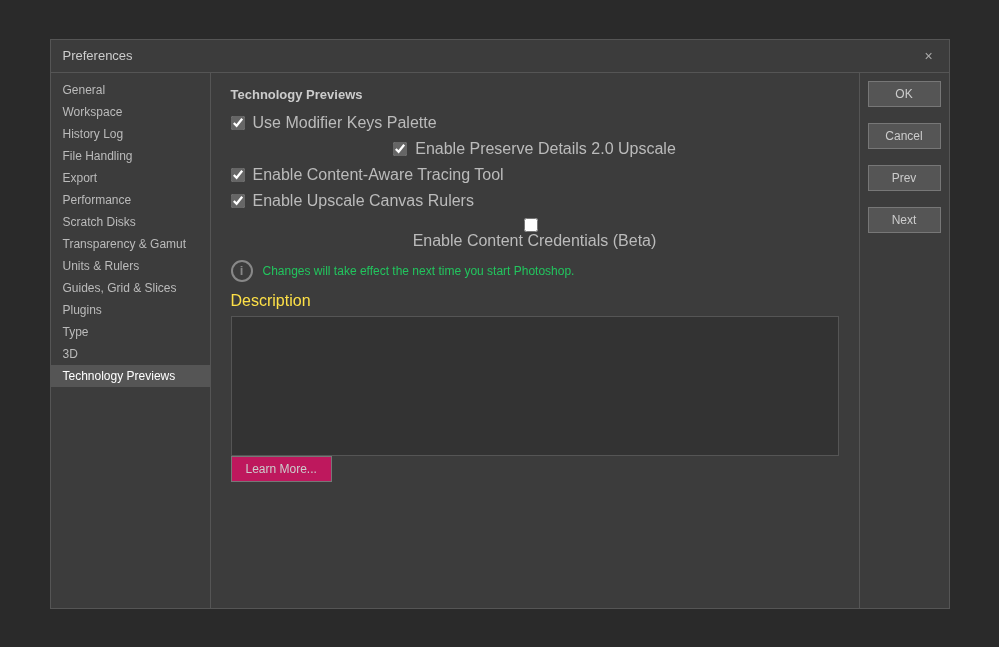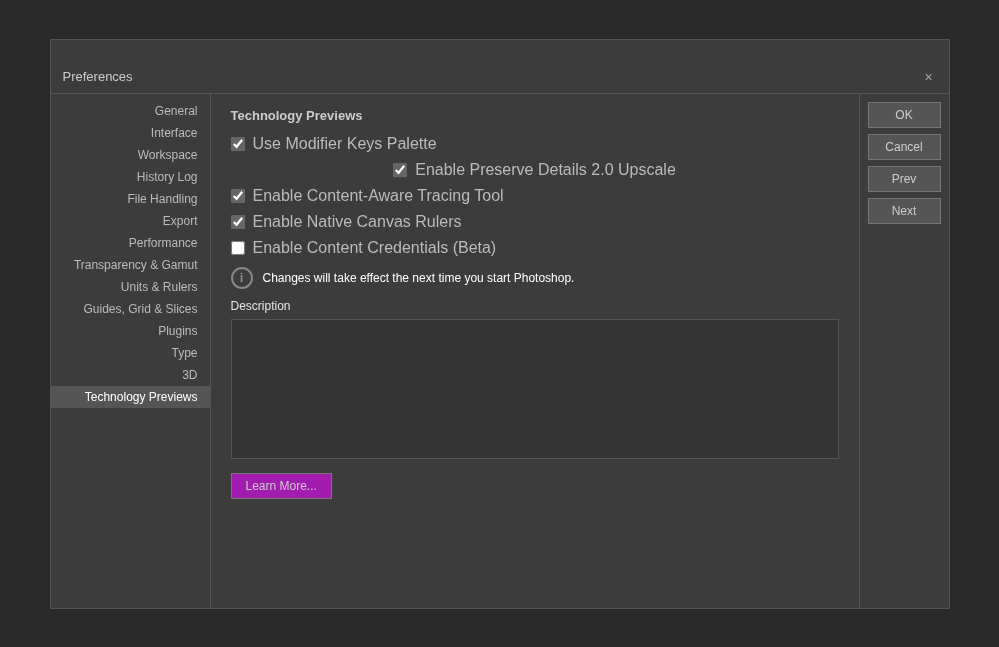--- a/index.html
+++ b/index.html
@@ -22,21 +22,20 @@
       flex-direction: column;
       position: relative;
     }
     .title-bar {
       background: #3c3c3c;
       border-bottom: 1px solid #555;
       padding: 8px 12px;
       display: flex;
       align-items: center;
       justify-content: space-between;
-      margin-top: 21px;
     }
     .title-bar-text {
       color: #ccc;
       font-size: 13px;
     }
     .close-btn {
       width: 16px;
       height: 16px;
       background: none;
       border: none;
@@ -60,21 +59,20 @@
       border-right: 1px solid #555;
       padding: 6px 0;
       overflow-y: auto;
     }
     .sidebar-item {
       padding: 4px 12px;
       color: #bbb;
       cursor: pointer;
       font-size: 12px;
       white-space: nowrap;
-      text-align: right;
     }
     .sidebar-item.active {
       background: #555;
       color: #fff;
     }
     
     .content {
       flex: 1;
       display: flex;
       flex-direction: column;
@@ -124,52 +122,51 @@
       color: #888;
       display: flex;
       align-items: center;
       justify-content: center;
       font-size: 13px;
       font-weight: bold;
       margin-right: 10px;
       flex-shrink: 0;
     }
     .info-text {
-      color: #ffffff;
+      color: #22c55e;
       font-size: 12px;
     }
     .description-box {
       border: 1px solid #555;
       background: #333;
       padding: 8px;
       margin-top: 6px;
       flex: 1;
       min-height: 140px;
     }
     .description-label {
-      color: #e5e5e5;
-      font-size: 12px;
+      color: #fde047;
+      font-size: 16px;
       margin-bottom: 6px;
     }
     .learn-more-btn {
-      margin-top: 14px;
-      background: #a21caf;
+      background: #be185d;
       border: 1px solid #777;
       color: #ccc;
       padding: 5px 14px;
       font-size: 12px;
       cursor: pointer;
     }
     
     .right-buttons {
       width: 90px;
       padding: 8px;
       display: flex;
       flex-direction: column;
-      gap: 6px;
+      gap: 16px;
       border-left: 1px solid #555;
       background: #3c3c3c;
       align-items: center;
     }
     .action-btn {
       background: #555;
       border: 1px solid #777;
       color: #ccc;
       padding: 5px 0;
       font-size: 12px;
@@ -183,26 +180,26 @@
 
 <div class="dialog">
   <div class="title-bar">
     <span class="title-bar-text">Preferences</span>
     <button class="close-btn">×</button>
   </div>
   <div class="dialog-body">
 
     <div class="sidebar">
     <div class="sidebar-item">General</div>
-        <div class="sidebar-item">Interface</div>
         <div class="sidebar-item">Workspace</div>
         <div class="sidebar-item">History Log</div>
         <div class="sidebar-item">File Handling</div>
         <div class="sidebar-item">Export</div>
         <div class="sidebar-item">Performance</div>
+        <div class="sidebar-item">Scratch Disks</div>
         <div class="sidebar-item">Transparency &amp; Gamut</div>
         <div class="sidebar-item">Units &amp; Rulers</div>
         <div class="sidebar-item">Guides, Grid &amp; Slices</div>
         <div class="sidebar-item">Plugins</div>
         <div class="sidebar-item">Type</div>
         <div class="sidebar-item">3D</div>
         <div class="sidebar-item active">Technology Previews</div>
       </div>
 
     <div class="content">
@@ -217,23 +214,23 @@
             <div class="checkbox-row" style="position: relative; justify-content: center;">
               <input type="checkbox" id="chk2" checked="" style="">
               <label for="chk2" class="checkbox-label">Enable Preserve Details 2.0 Upscale</label>
             </div>
             <div class="checkbox-row" style="position: relative;">
               <input type="checkbox" id="chk3" checked="" style="">
               <label for="chk3" class="checkbox-label">Enable Content-Aware Tracing Tool</label>
             </div>
             <div class="checkbox-row" style="position: relative;">
               <input type="checkbox" id="chk5" checked="" style="">
-              <label for="chk5" class="checkbox-label">Enable Native Canvas Rulers</label>
-            </div>
-            <div class="checkbox-row" style="position: relative;">
+              <label for="chk5" class="checkbox-label">Enable Upscale Canvas Rulers</label>
+            </div>
+            <div class="checkbox-row" style="position: relative; flex-direction: column;">
               <input type="checkbox" id="chk6" style="">
               <label for="chk6" class="checkbox-label">Enable Content Credentials (Beta)</label>
             </div>
           </div>
         
         <div class="info-row">
           <div class="info-icon">i</div>
           <span class="info-text">Changes will take effect the next time you start Photoshop.</span>
         </div>
         

